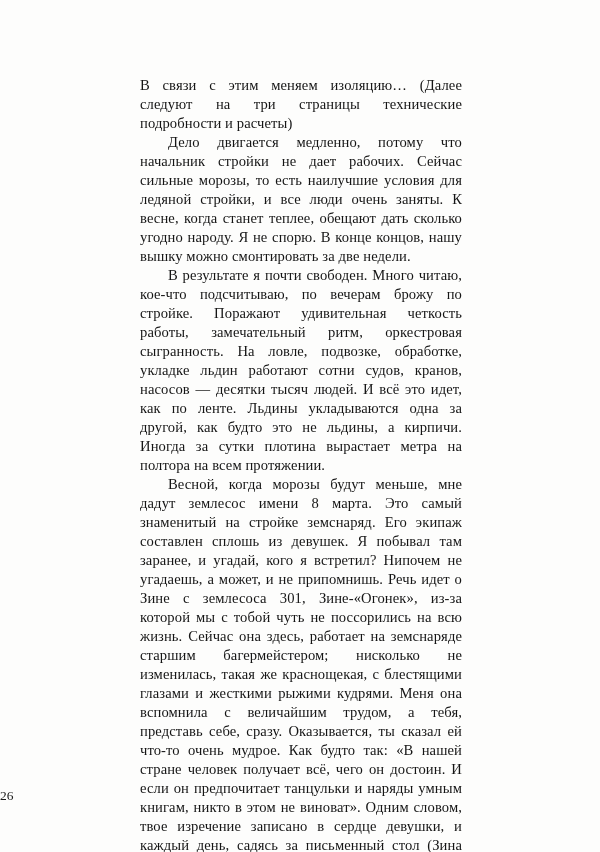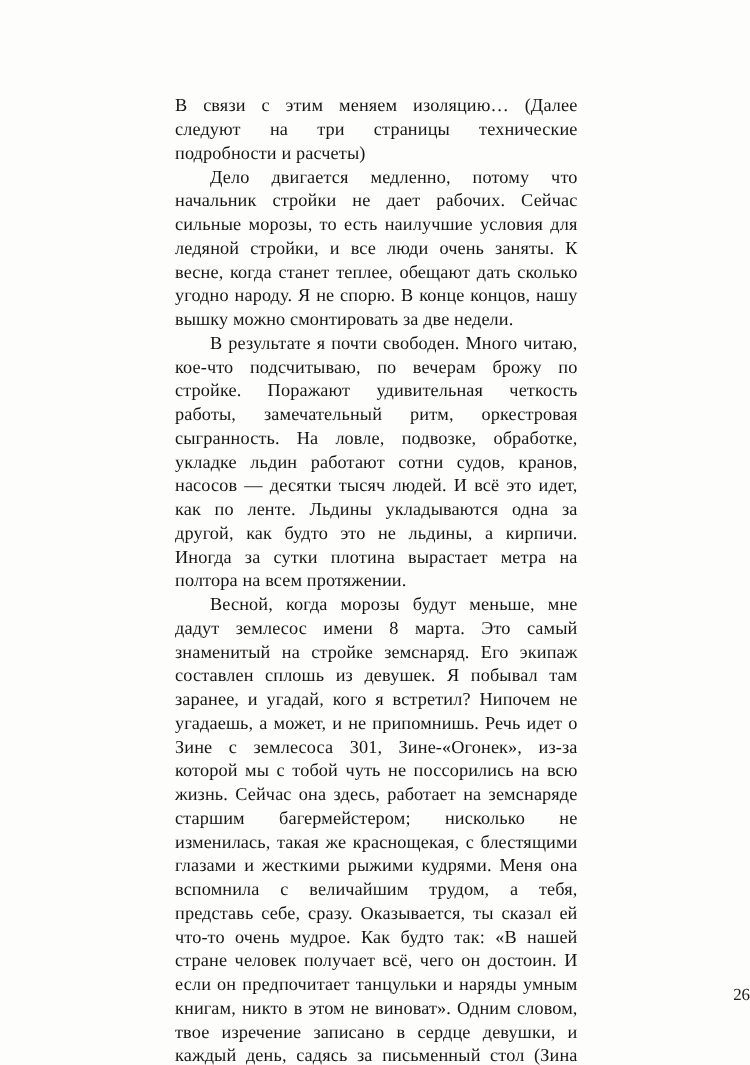--- a/index.html
+++ b/index.html
@@ -34,21 +34,21 @@
       text-indent: 28px;
     }
     .text-block p.no-indent {
       text-indent: 0;
     }
     .page-number {
       position: absolute;
       left: 0;
       right: 0;
       top: 788px;
-      text-align: right;
+      text-align: left;
       font-size: 13.5px;
       color: #1a1a1a;
     }
   </style>
 </head>
 <body>
 
 <div class="book-page">
   <div class="text-block">
     <p class="no-indent">В связи с этим меняем изоляцию… (Далее следуют на три страницы технические подробности и расчеты)</p>

